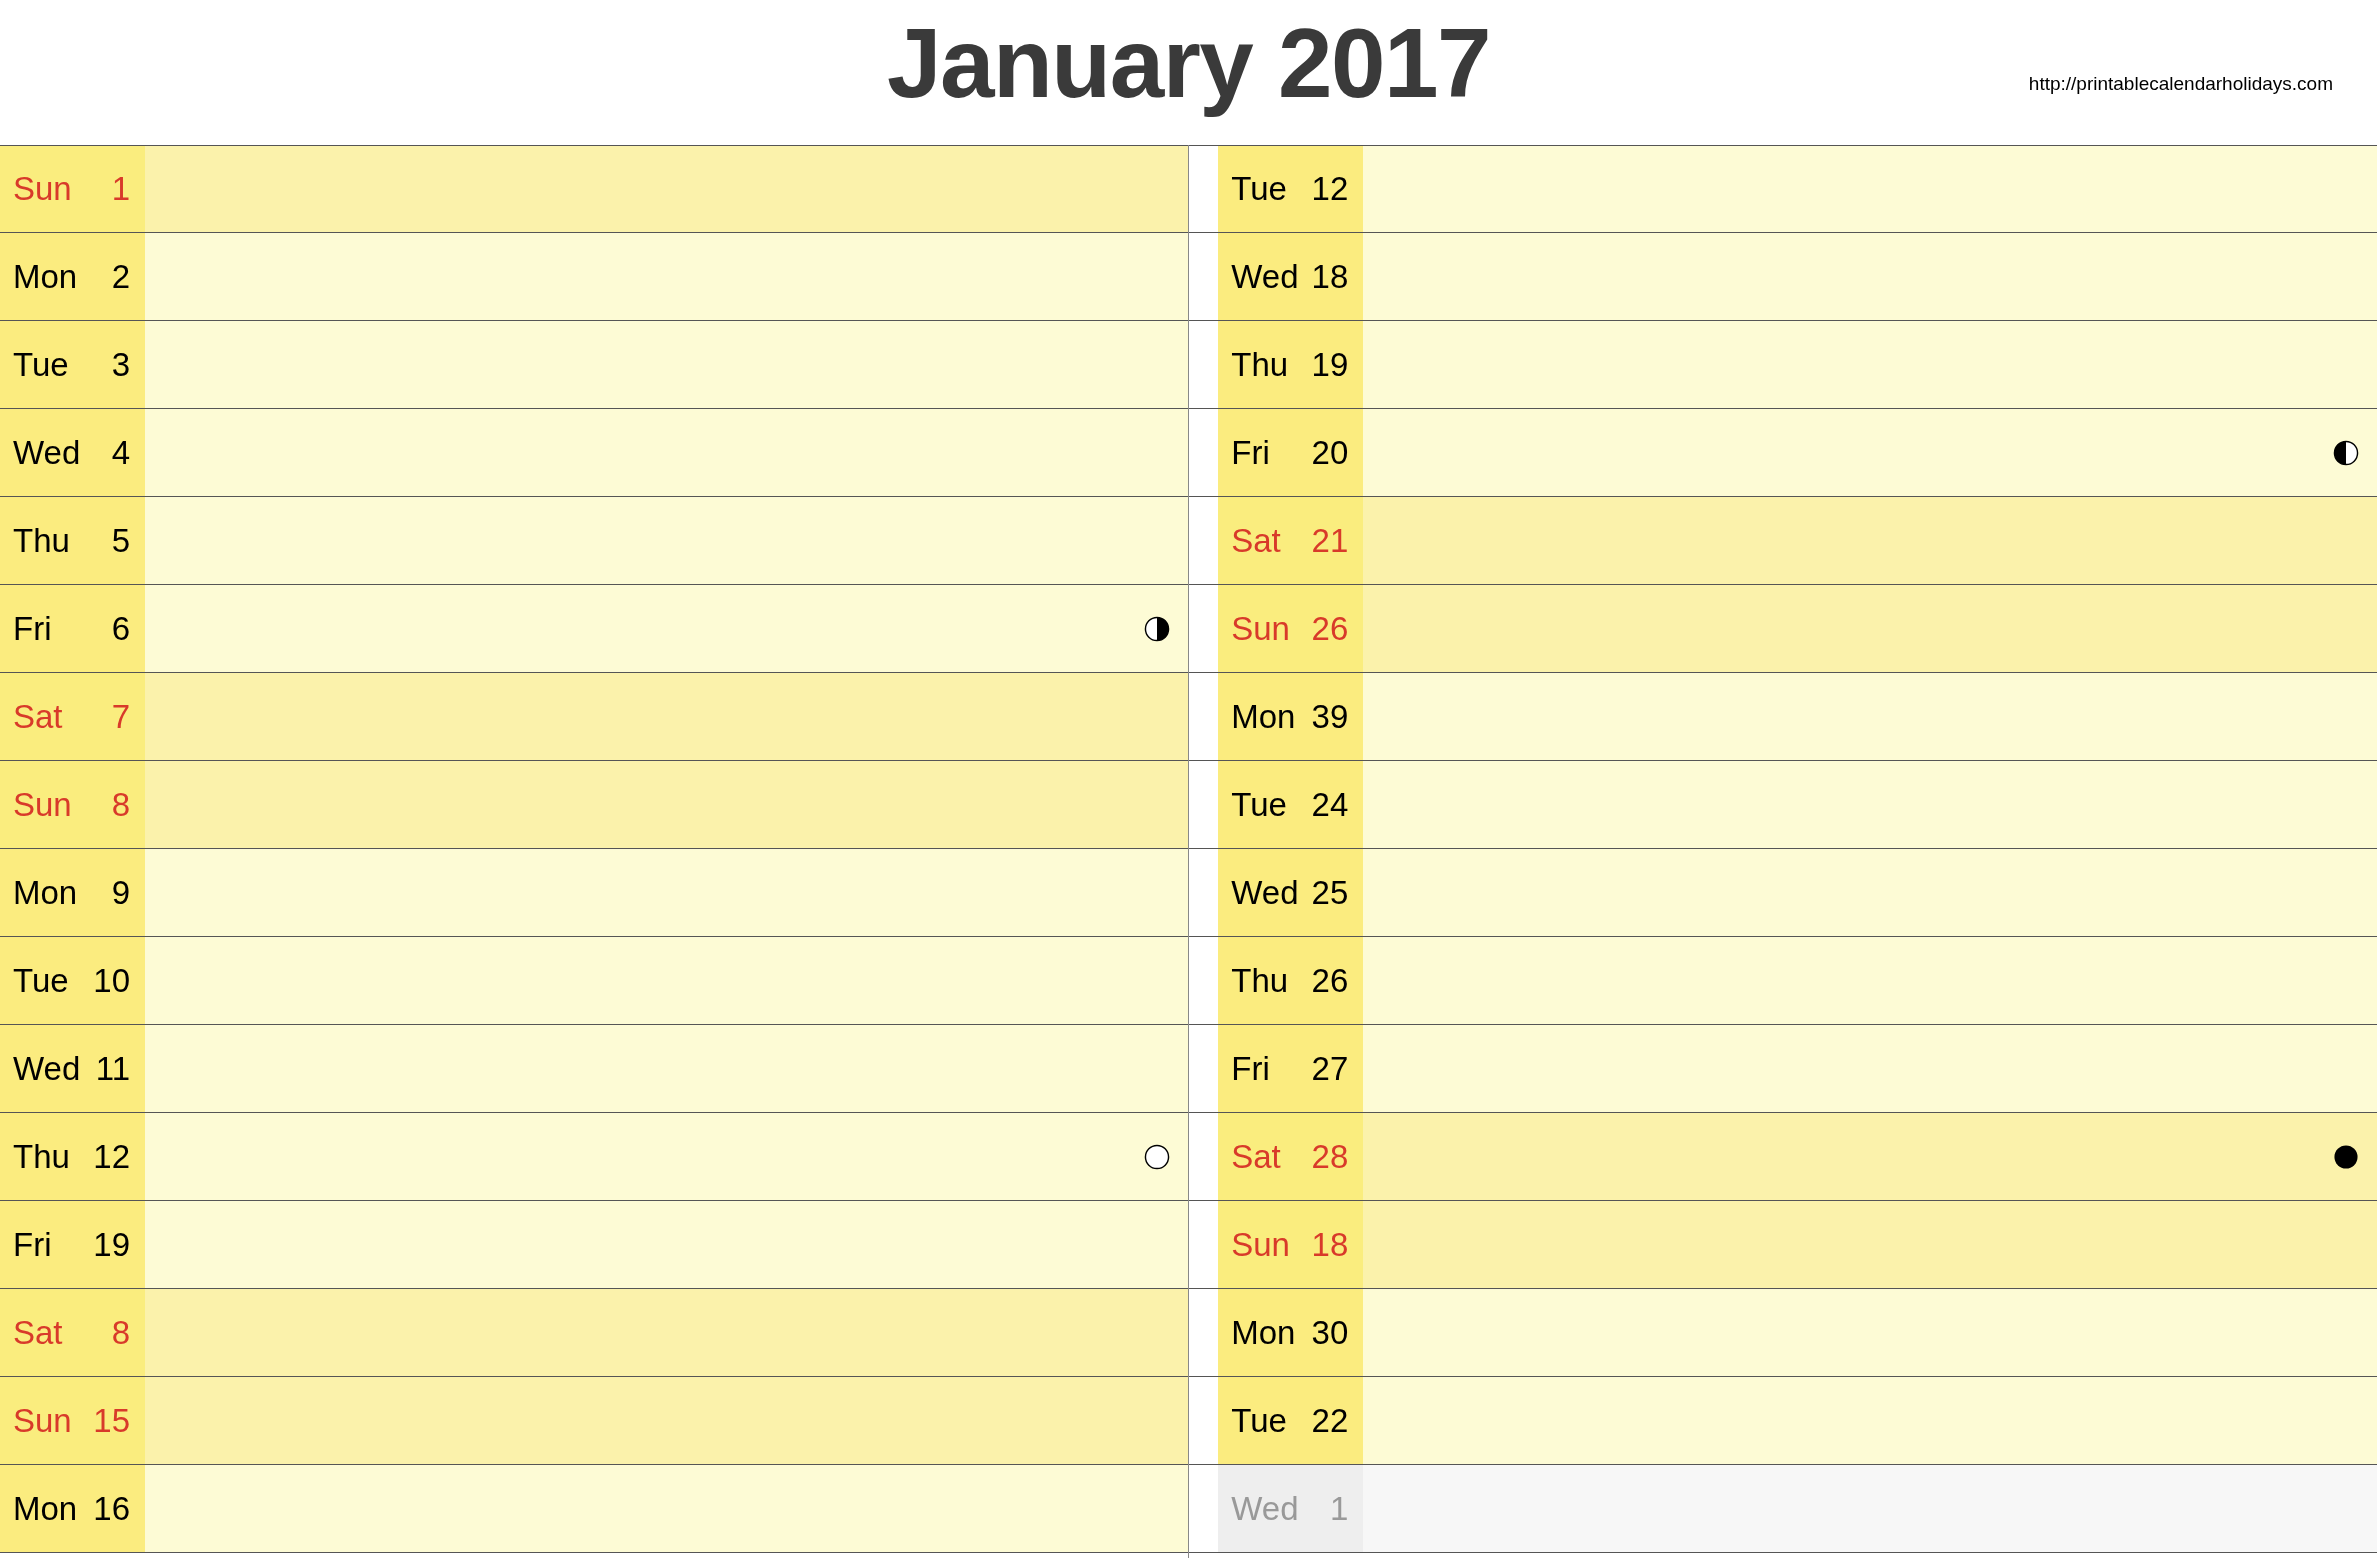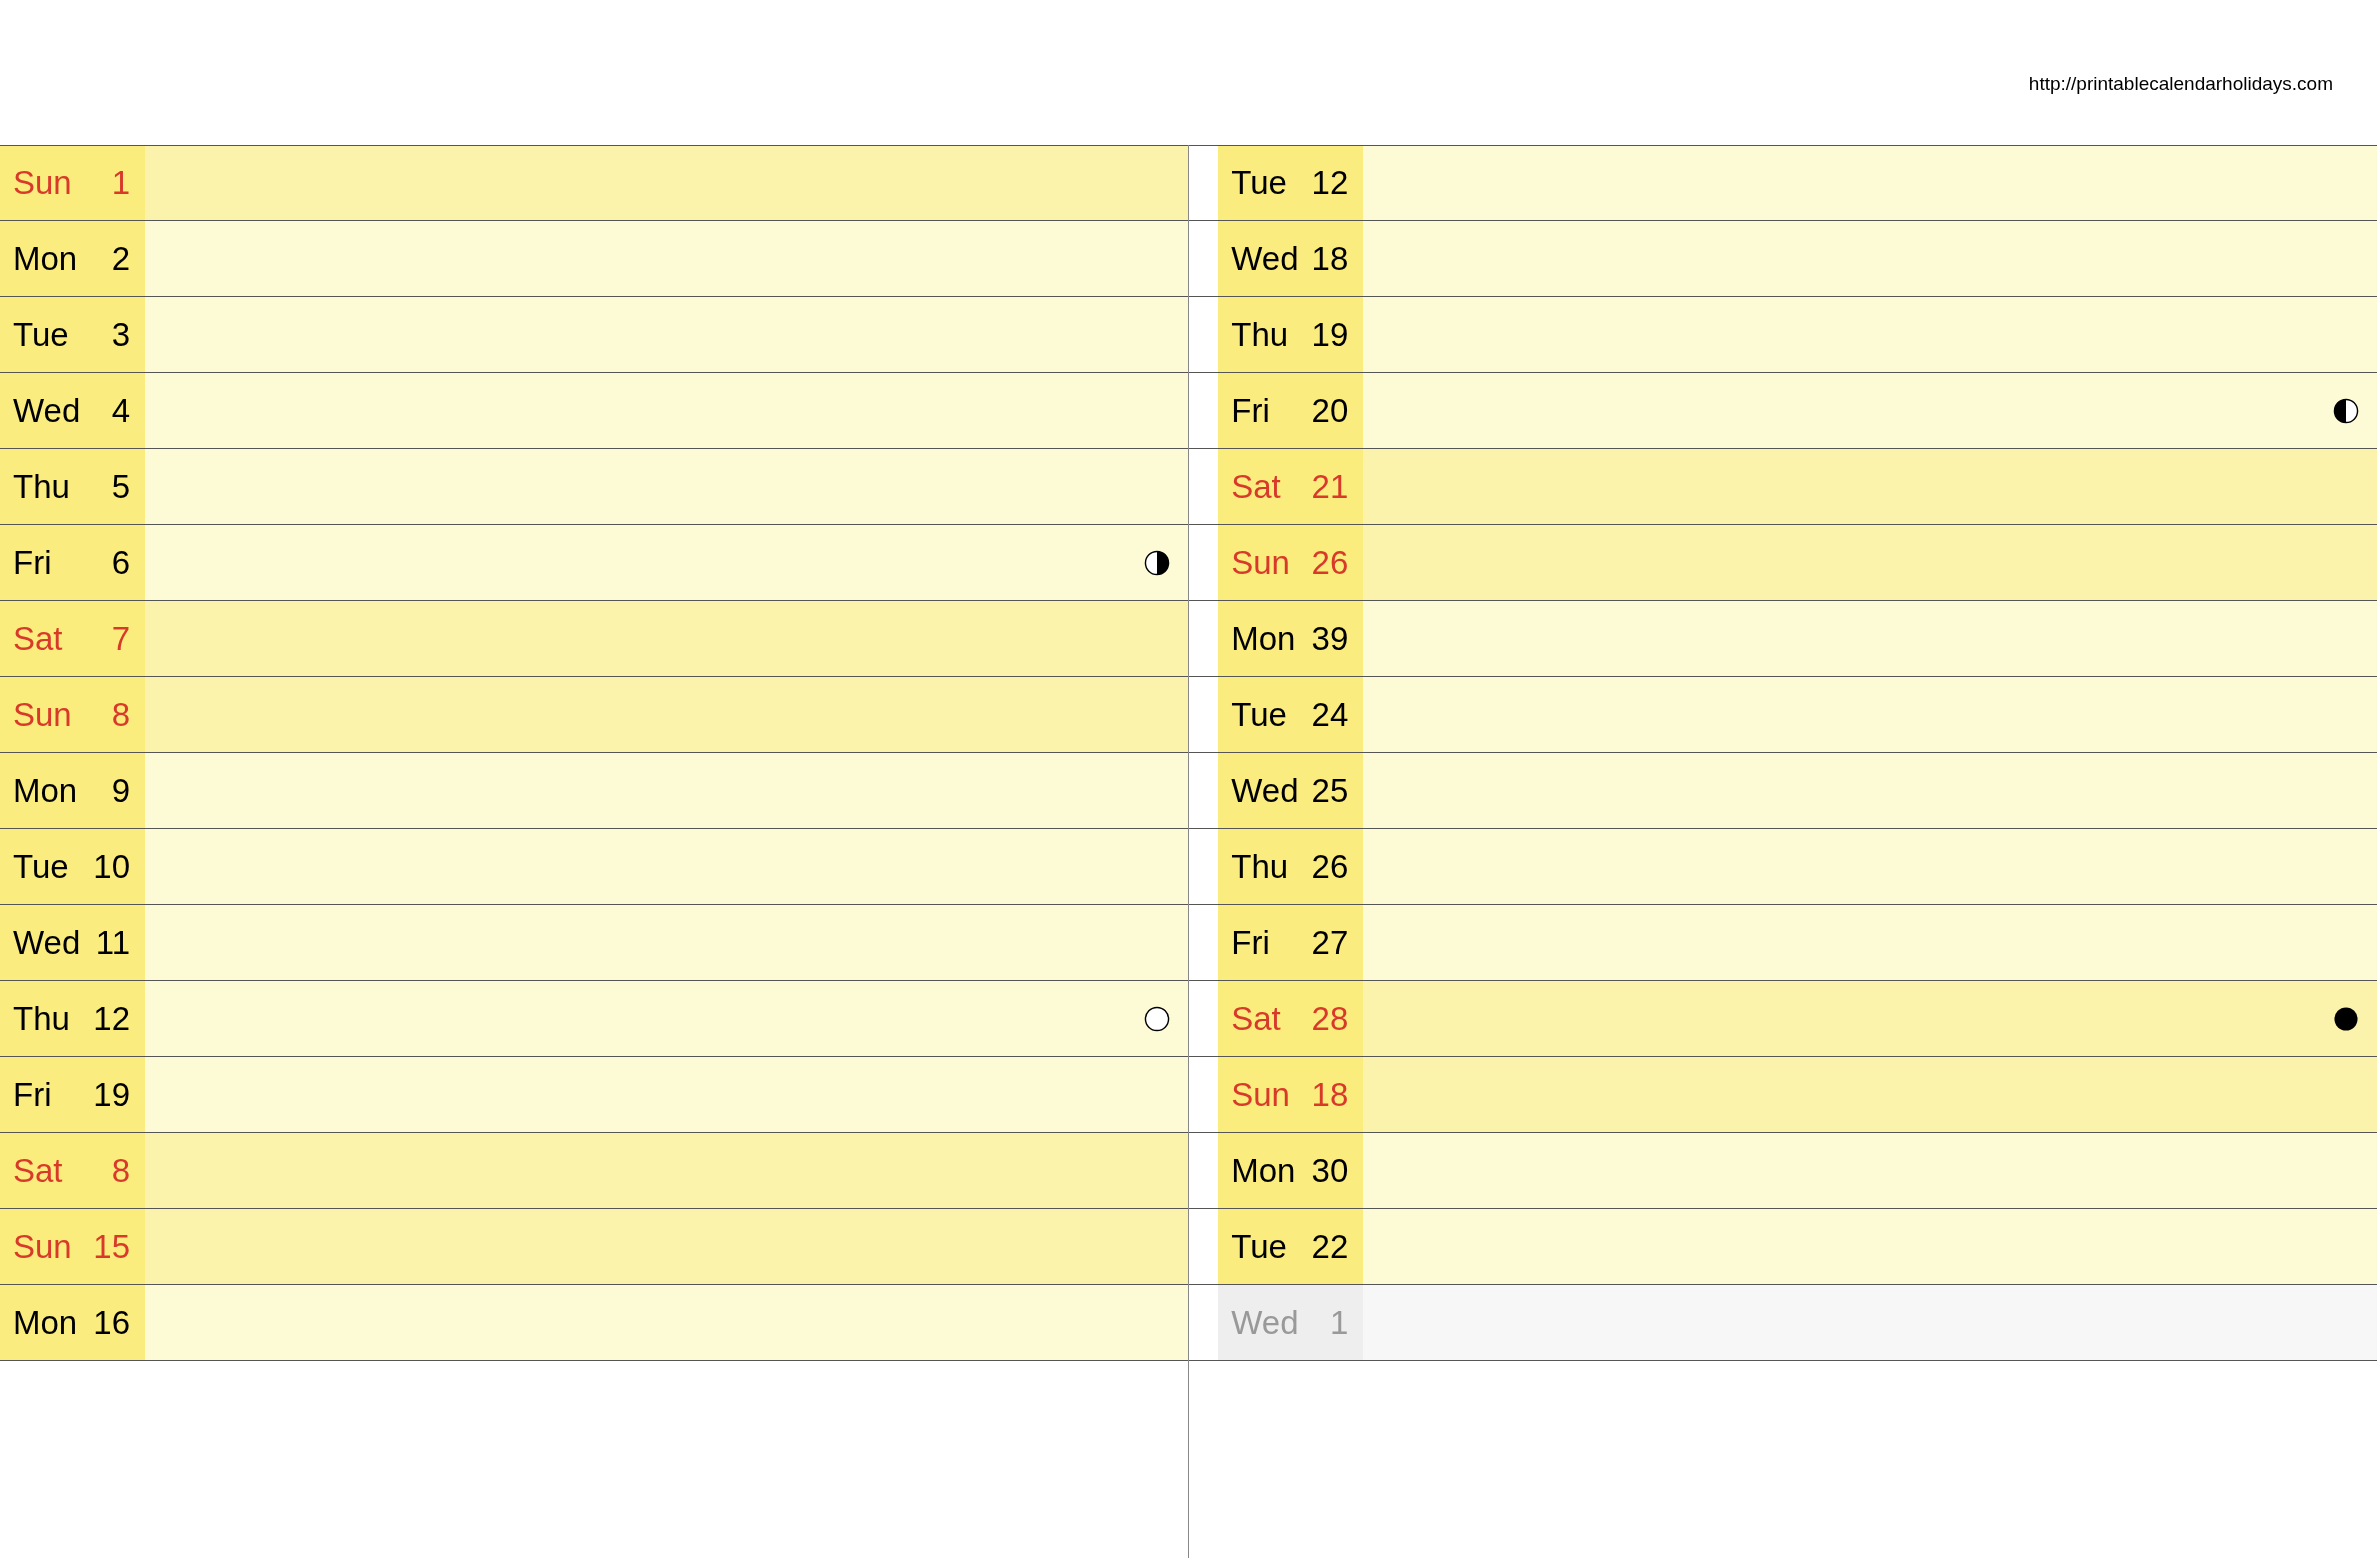--- a/index.html
+++ b/index.html
@@ -40,21 +40,21 @@
     flex: 1;
     position: relative;
   }
   .divider {
     width: 1.5px;
     background: #888;
     margin: 0 0px;
     height: 100%;
   }
   .day-row {
-    height: 76px;
+    height: 88px;
     border-bottom: 1.5px solid #555;
     display: flex;
     align-items: center;
     position: relative;
   }
   .day-row.first {
     border-top: 1.5px solid #555;
   }
   .day-label-box {
     width: 145px;
@@ -88,20 +88,21 @@
   }
   .moon-icon svg { width: 100%; height: 100%; display: block; }
   
   .col-right .day-row { padding-left: 29px; }
   .col-right .day-label-box { width: 145px; }
 </style>
 </head>
 <body>
 
 <div class="header">
+  <div class="title">January 2017</div>
   <div class="source-url">http://printablecalendarholidays.com</div>
 </div>
 
 <div class="columns">
   <div class="column col-left" id="col-left">
       <div class="day-row weekend first">
         <div class="day-label-box" style="background: rgb(250, 237, 126);">
           <span class="dow">Sun</span>
           <span class="num">1</span>
         </div>

